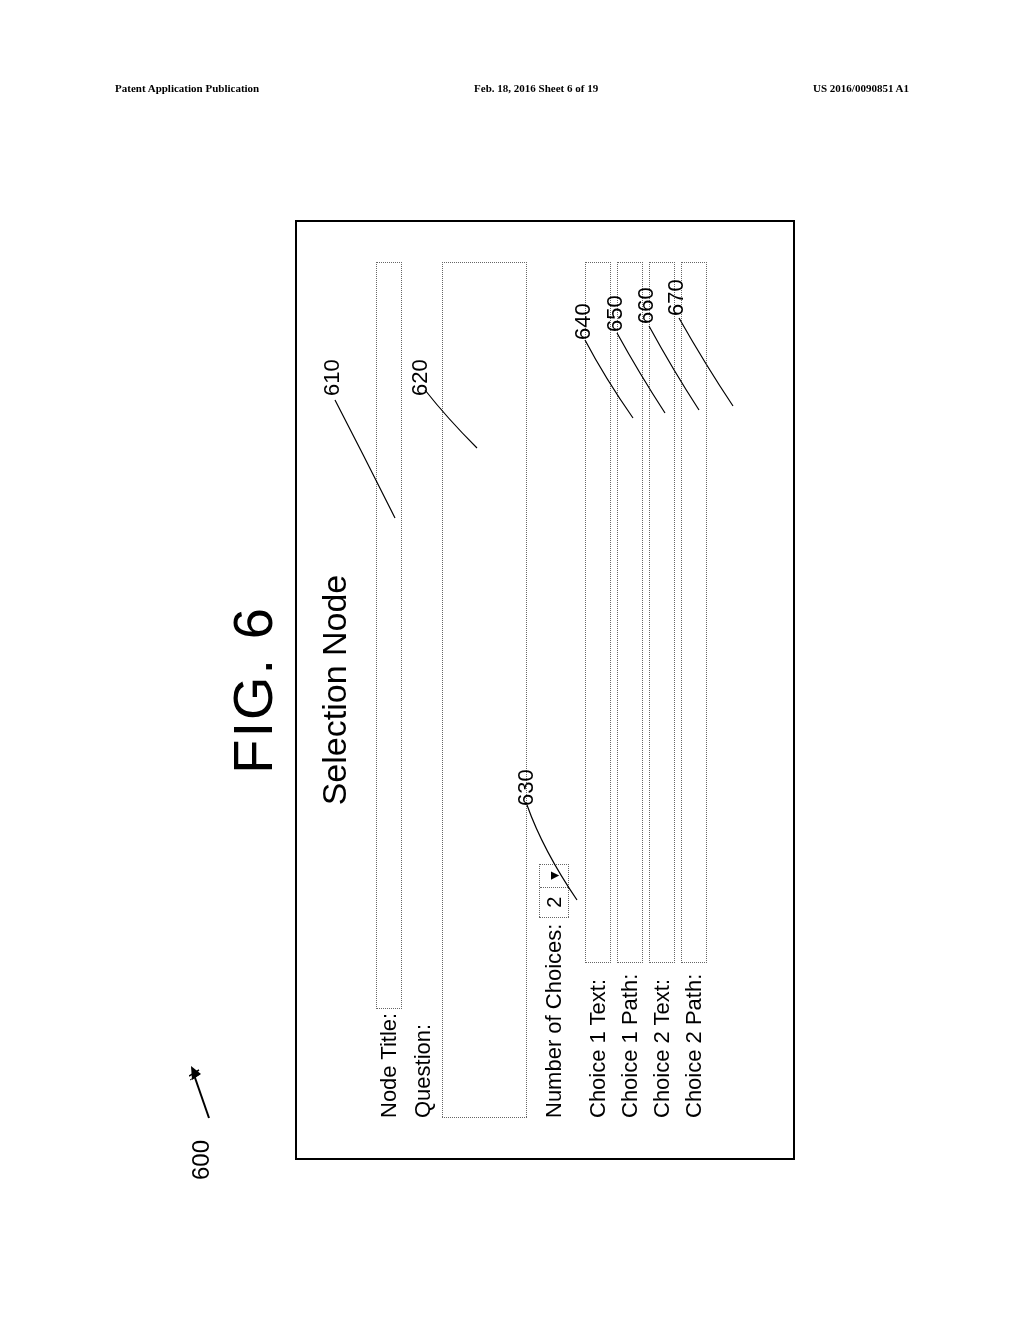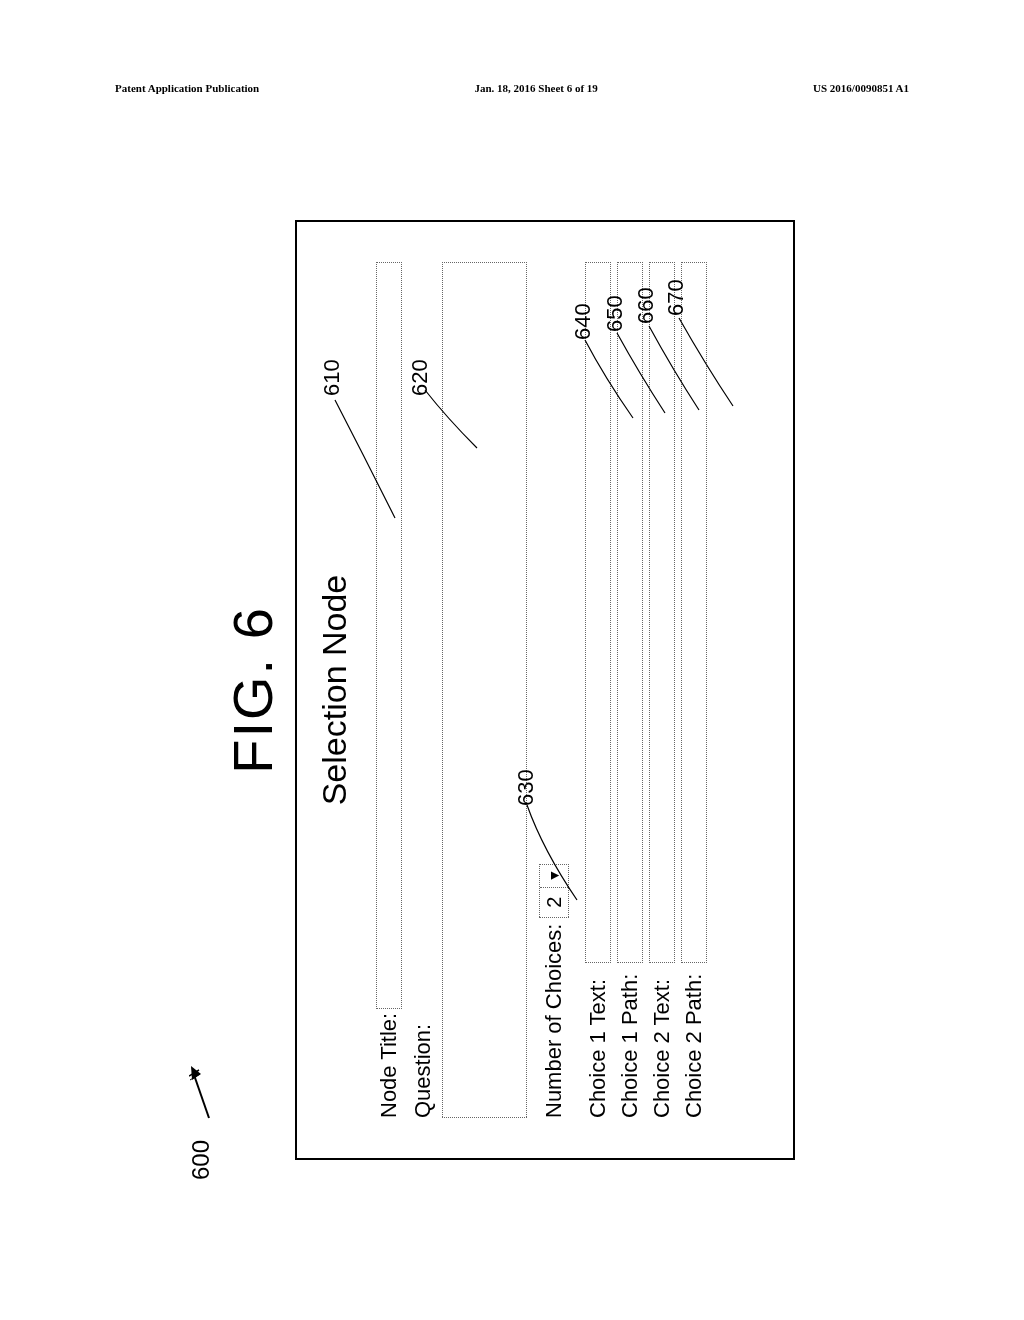--- a/index.html
+++ b/index.html
@@ -132,21 +132,21 @@
       position: absolute;
       font-size: 22px;
       font-family: Arial, sans-serif;
     }
   </style>
 </head>
 <body>
 
 <div class="page-header">
   <span>Patent Application Publication</span>
-  <span>Jan. 18, 2016  Sheet 6 of 19</span>
+  <span>Feb. 18, 2016  Sheet 6 of 19</span>
   <span>US 2016/0090851 A1</span>
 </div>
 
 <div class="rotated-container">
 
   <div class="fig-label-row">
     <span class="ref-600">600</span>
     <svg class="arrow-svg" width="60" height="24" viewBox="0 0 60 24">
       <line x1="2" y1="20" x2="48" y2="4" stroke="black" stroke-width="2"></line>
       <polygon points="54,2 40,3 46,12" fill="black"></polygon>

